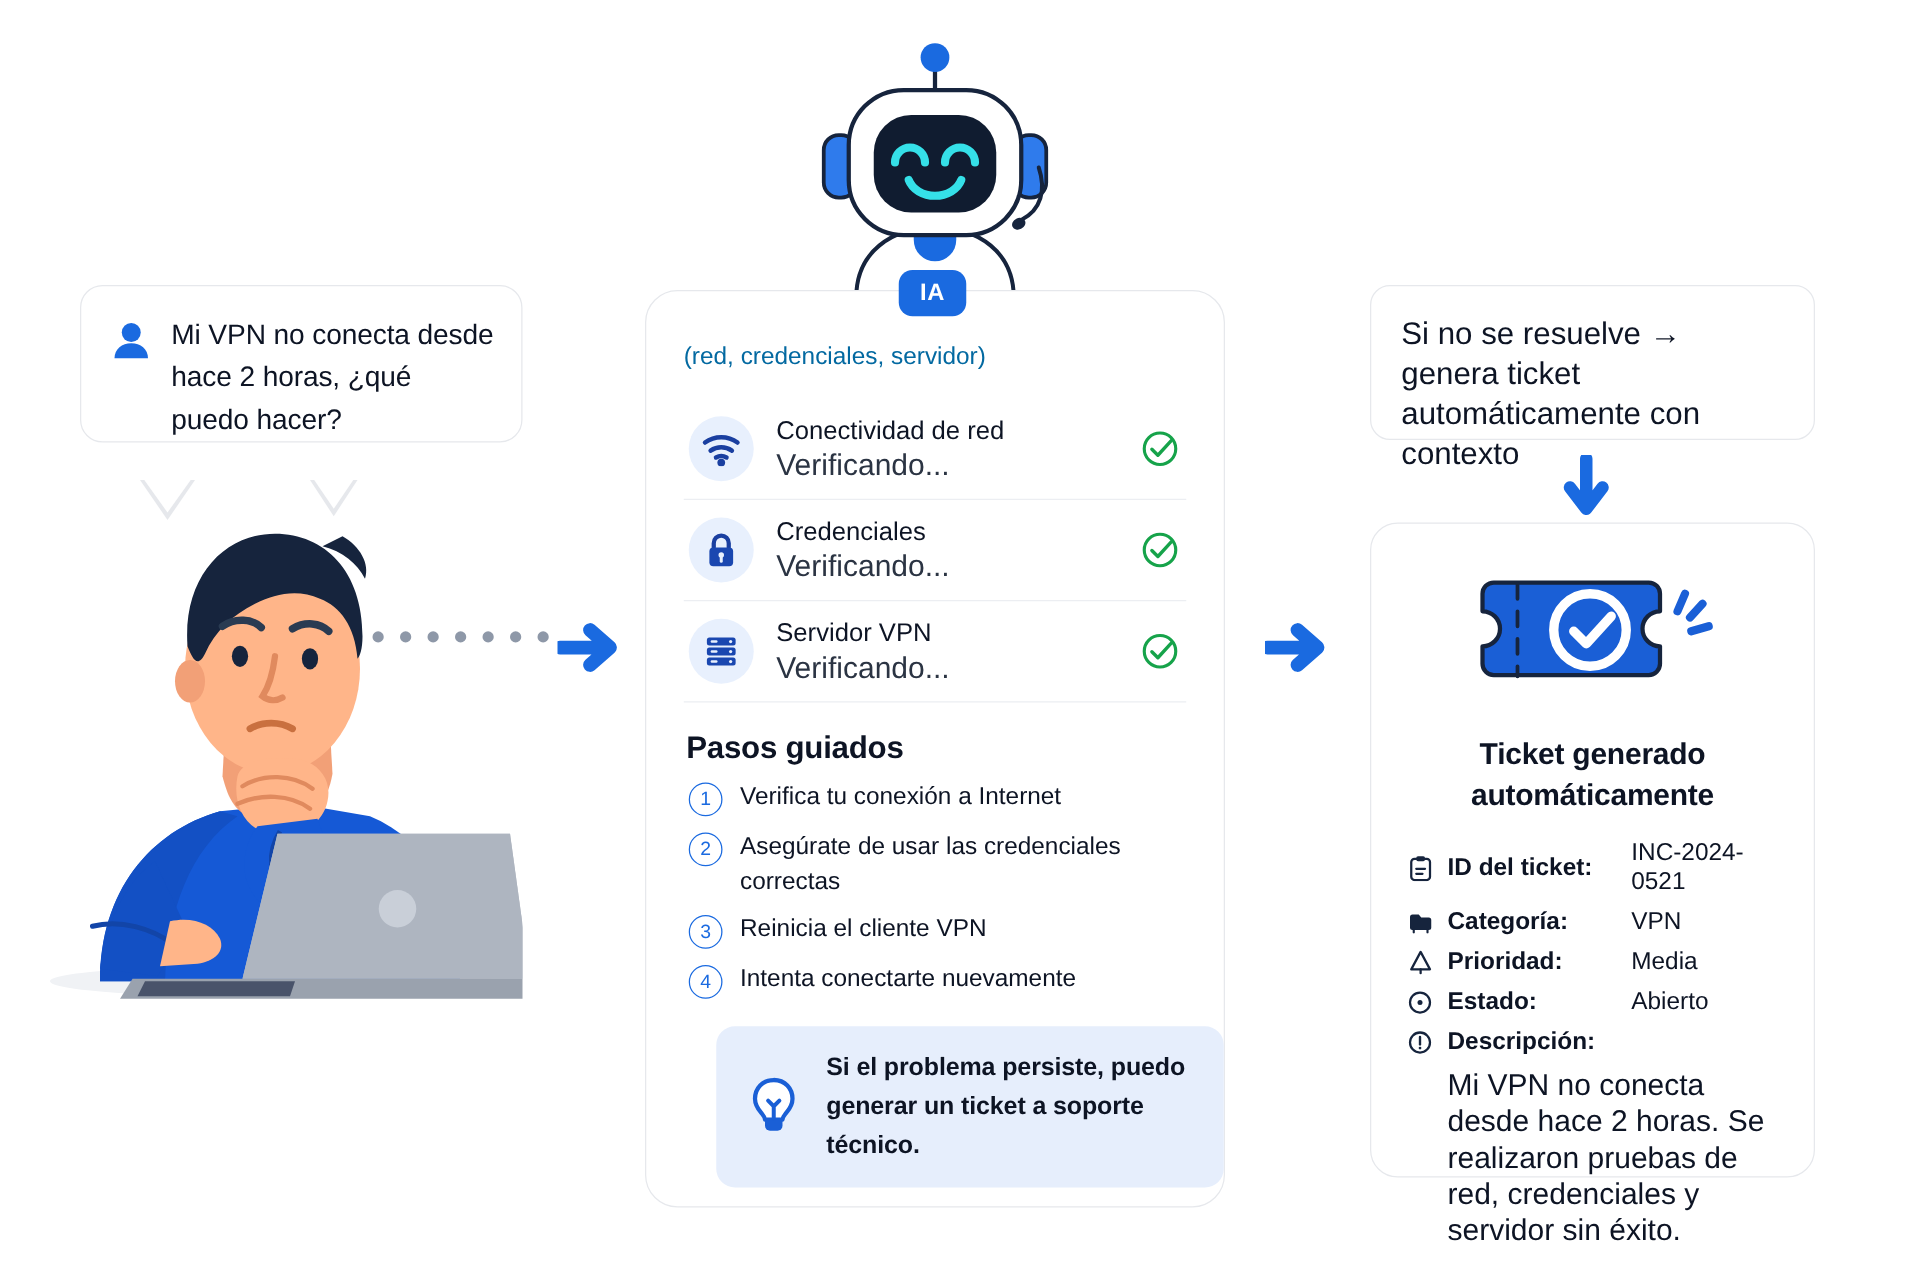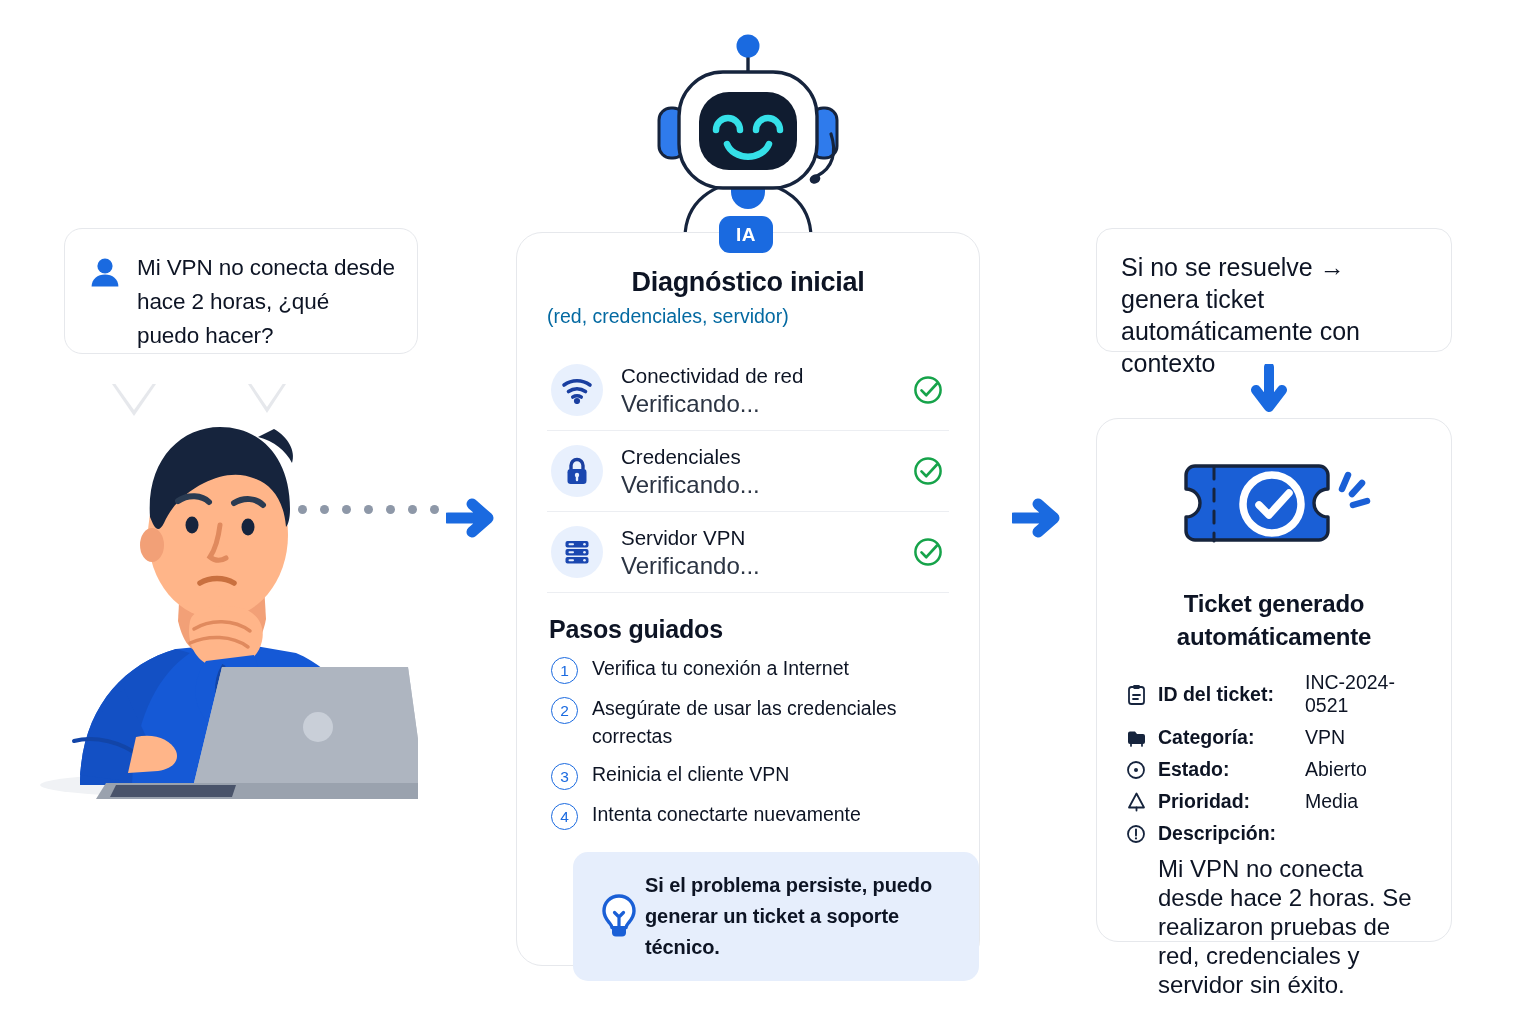--- a/index.html
+++ b/index.html
@@ -101,21 +101,21 @@
     flex: 0 0 27px; width: 27px; height: 27px; border-radius: 50%;
     border: 1.8px solid #1a6ae0; color: #1a6ae0;
     font-size: 15.5px; display: flex; align-items: center; justify-content: center;
     margin-top: 3px;
   }
   .step-text { font-size: 19.5px; line-height: 28px; color: #0d1424; }
 
   #tip-box {
     margin: 22px 0 0 26px; width: 406px;
     background: #e6eefc; border-radius: 15px;
-    display: flex; align-items: center; gap: 4px;
+    display: flex; align-items: center; gap: 20px;
     padding: 18px 20px 18px 24px;
   }
   #tip-box .tip-text { font-size: 20px; font-weight: 700; line-height: 31px; color: #0d1424; letter-spacing: -.1px; }
 
   
   #context-note {
     left: 1096px; top: 228px; width: 356px; height: 124px;
     border-radius: 16px; padding: 22px 24px;
   }
   #context-note .note-text { font-size: 25px; line-height: 32px; color: #0d1424; }
@@ -229,21 +229,20 @@
     <path d="M71 100a12 12 0 0 1 24 0" stroke="#35e0e8" stroke-width="6.5" fill="none" stroke-linecap="round"></path>
     <path d="M111 100a12 12 0 0 1 24 0" stroke="#35e0e8" stroke-width="6.5" fill="none" stroke-linecap="round"></path>
 
     <path d="M82 114a22 18 0 0 0 42 0" stroke="#35e0e8" stroke-width="6.5" fill="none" stroke-linecap="round"></path>
 
     <path d="M186 104c6 18 2 34-14 42" stroke="#16243d" stroke-width="3.2" fill="none" stroke-linecap="round"></path>
     <ellipse cx="170" cy="149" rx="5.5" ry="4.5" fill="#16243d" transform="rotate(-25 170 149)"></ellipse>
   </svg>
 
   <div class="card" id="diagnostic-card">
-    <div class="diag-title">Diagnóstico inicial</div>
     <div class="diag-sub">(red, credenciales, servidor)</div>
 
     <div class="diag-list">
 
       <div class="diag-row">
         <span class="diag-icon-wrap">
           <svg width="32" height="28" viewBox="0 0 32 28">
             <path d="M3 9a22 22 0 0 1 26 0" stroke="#1a3fa0" stroke-width="3.6" fill="none" stroke-linecap="round"></path>
             <path d="M7.5 15.5a15 15 0 0 1 17 0" stroke="#1a3fa0" stroke-width="3.6" fill="none" stroke-linecap="round"></path>
             <path d="M11.8 21a8.4 8.4 0 0 1 8.4 0" stroke="#1a3fa0" stroke-width="3.6" fill="none" stroke-linecap="round"></path>
@@ -388,38 +387,38 @@
             <path d="M2 5.5a2 2 0 0 1 2-2h5l2 2.4h6a2 2 0 0 1 2 2v6a2 2 0 0 1-2 2H4a2 2 0 0 1-2-2z" fill="#16243d"></path>
             <path d="M5 16v2M16 16v2" stroke="#16243d" stroke-width="1.7" stroke-linecap="round"></path>
           </svg>
         </span>
         <span class="tf-label">Categoría:</span>
         <span class="tf-value">VPN</span>
       </div>
 
       <div class="ticket-field">
         <span class="tf-icon">
+          <svg width="19" height="21" viewBox="0 0 19 21">
+            <path d="M9.5 2.5L17 16.5H2z" fill="none" stroke="#16243d" stroke-width="1.8" stroke-linejoin="round"></path>
+            <path d="M9.5 16.5v3" stroke="#16243d" stroke-width="1.8" stroke-linecap="round"></path>
+          </svg>
+        </span>
+        <span class="tf-label">Prioridad:</span>
+        <span class="tf-value">Media</span>
+      </div>
+
+      <div class="ticket-field">
+        <span class="tf-icon">
           <svg width="20" height="20" viewBox="0 0 20 20">
             <circle cx="10" cy="10" r="8" fill="none" stroke="#16243d" stroke-width="1.8"></circle>
             <circle cx="10" cy="10" r="2" fill="#16243d"></circle>
           </svg>
         </span>
         <span class="tf-label">Estado:</span>
         <span class="tf-value">Abierto</span>
-      </div>
-
-      <div class="ticket-field">
-        <span class="tf-icon">
-          <svg width="19" height="21" viewBox="0 0 19 21">
-            <path d="M9.5 2.5L17 16.5H2z" fill="none" stroke="#16243d" stroke-width="1.8" stroke-linejoin="round"></path>
-            <path d="M9.5 16.5v3" stroke="#16243d" stroke-width="1.8" stroke-linecap="round"></path>
-          </svg>
-        </span>
-        <span class="tf-label">Prioridad:</span>
-        <span class="tf-value">Media</span>
       </div>
 
       <div class="ticket-field">
         <span class="tf-icon">
           <svg width="20" height="20" viewBox="0 0 20 20">
             <circle cx="10" cy="10" r="8" fill="none" stroke="#16243d" stroke-width="1.8"></circle>
             <path d="M10 5.5v6" stroke="#16243d" stroke-width="1.9" stroke-linecap="round"></path>
             <circle cx="10" cy="14.4" r="1.1" fill="#16243d"></circle>
           </svg>
         </span>

